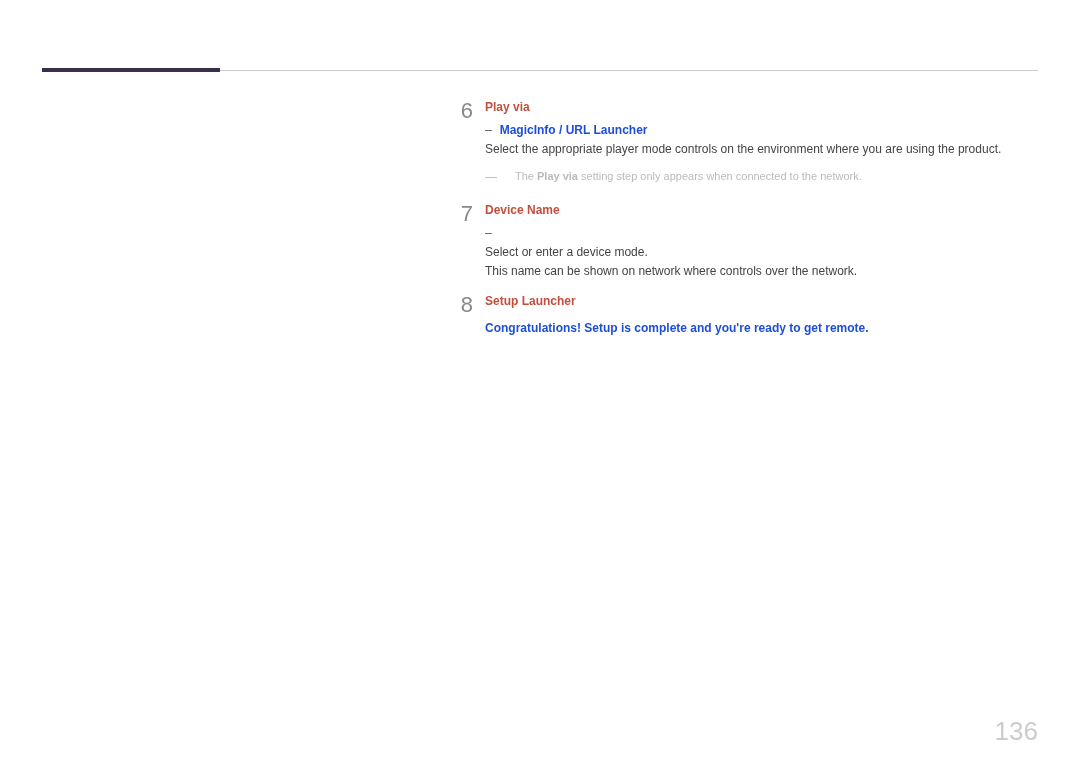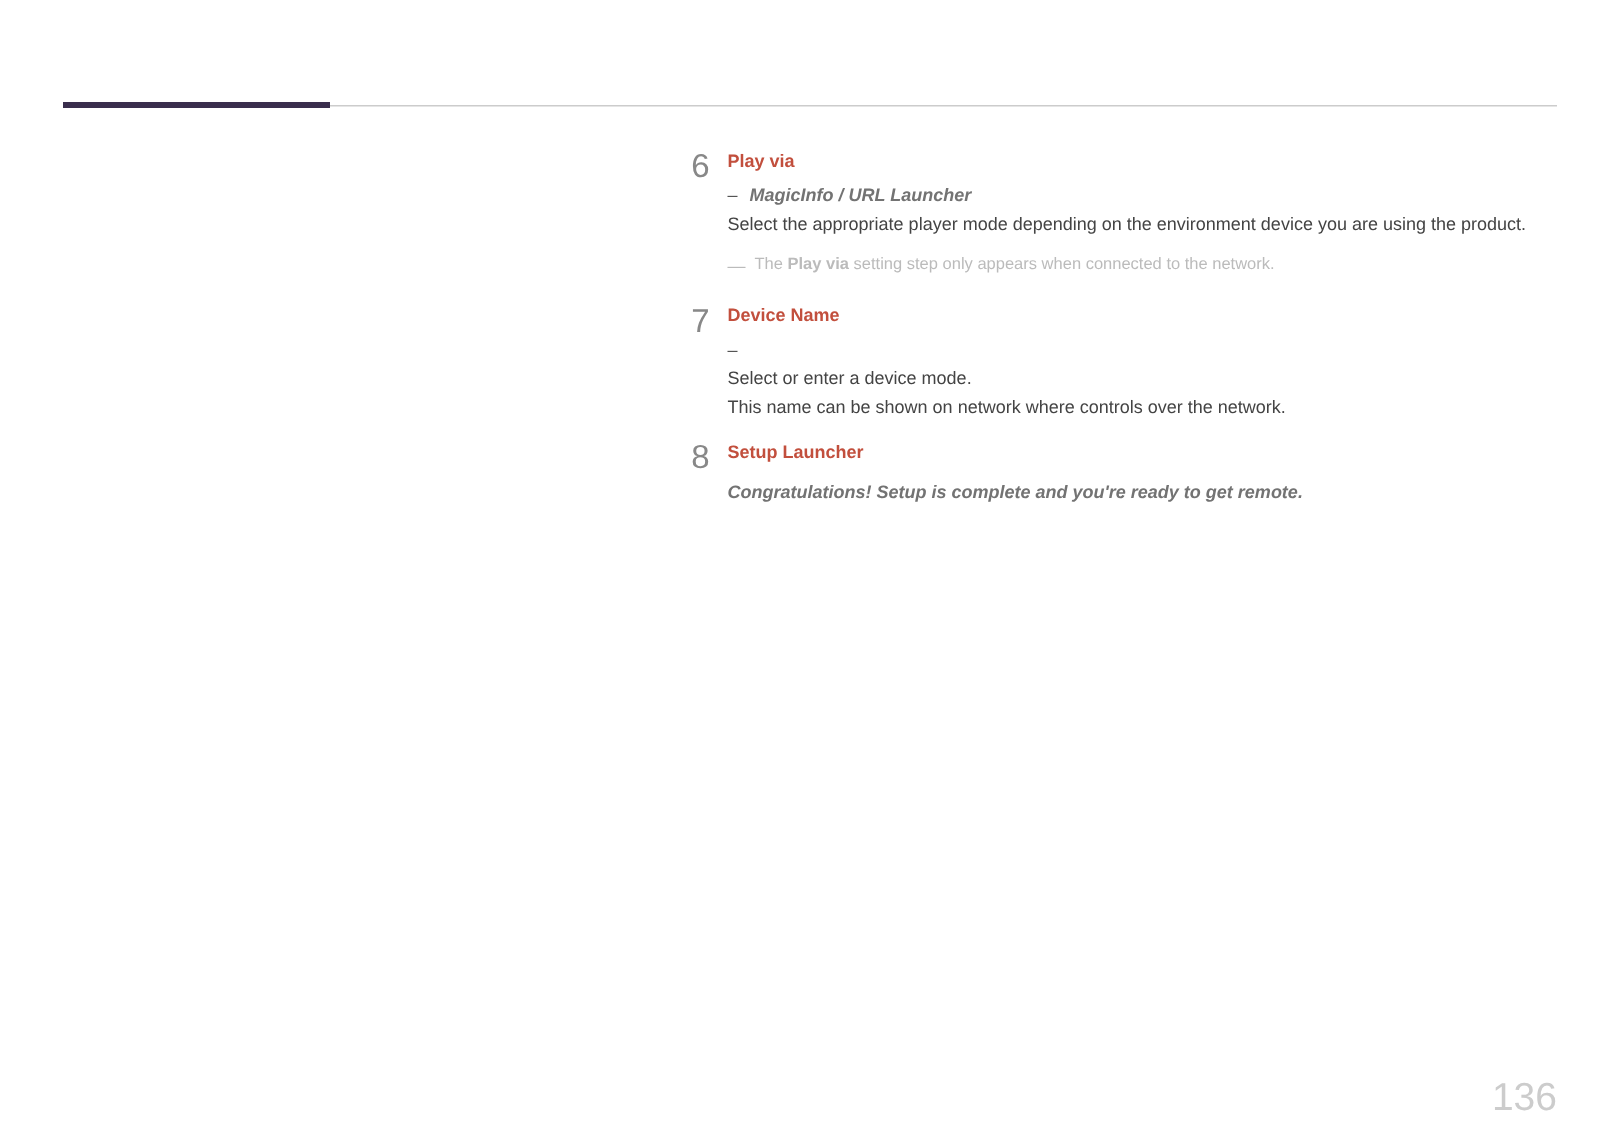--- a/index.html
+++ b/index.html
@@ -61,42 +61,42 @@
     .dash-line {
       display: flex;
       margin-top: 4px;
     }
     .dash {
       color: #555;
       margin-right: 8px;
       font-size: 12px;
     }
     .pink-bold {
-      color: #737373;
+      color: #1d4ed8;
       font-weight: bold;
-      font-style: italic;
     }
     .body-text {
       color: #444;
       font-size: 12px;
     }
     .note-line {
       display: flex;
       margin-top: 8px;
       margin-bottom: 4px;
       padding-left: 0;
     }
     .note-dash {
       color: #bbb;
       font-size: 12px;
       margin-right: 6px;
     }
     .note-text {
       color: #bbb;
       font-size: 11px;
+      margin-left: 12px;
     }
     .note-bold {
       color: #bbb;
       font-weight: bold;
     }
     .page-number {
       position: absolute;
       bottom: 16px;
       right: 42px;
       color: #ccc;
@@ -113,21 +113,21 @@
 <div class="content">
 
   <div class="step">
     <div class="step-number">6</div>
     <div class="step-body">
       <div class="heading-pink">Play via</div>
       <div class="dash-line">
         <span class="dash">–</span>
         <span class="pink-bold">MagicInfo / URL Launcher</span>
       </div>
-      <div class="body-text">Select the appropriate player mode depending on the environment device you are using the product.</div>
+      <div class="body-text">Select the appropriate player mode controls on the environment where you are using the product.</div>
       <div class="note-line">
         <span class="note-dash">―</span>
         <span class="note-text">
           <span>The </span><span class="note-bold">Play via</span><span> setting step only appears when connected to the network.</span>
         </span>
       </div>
     </div>
   </div>
 
   <div class="step">

